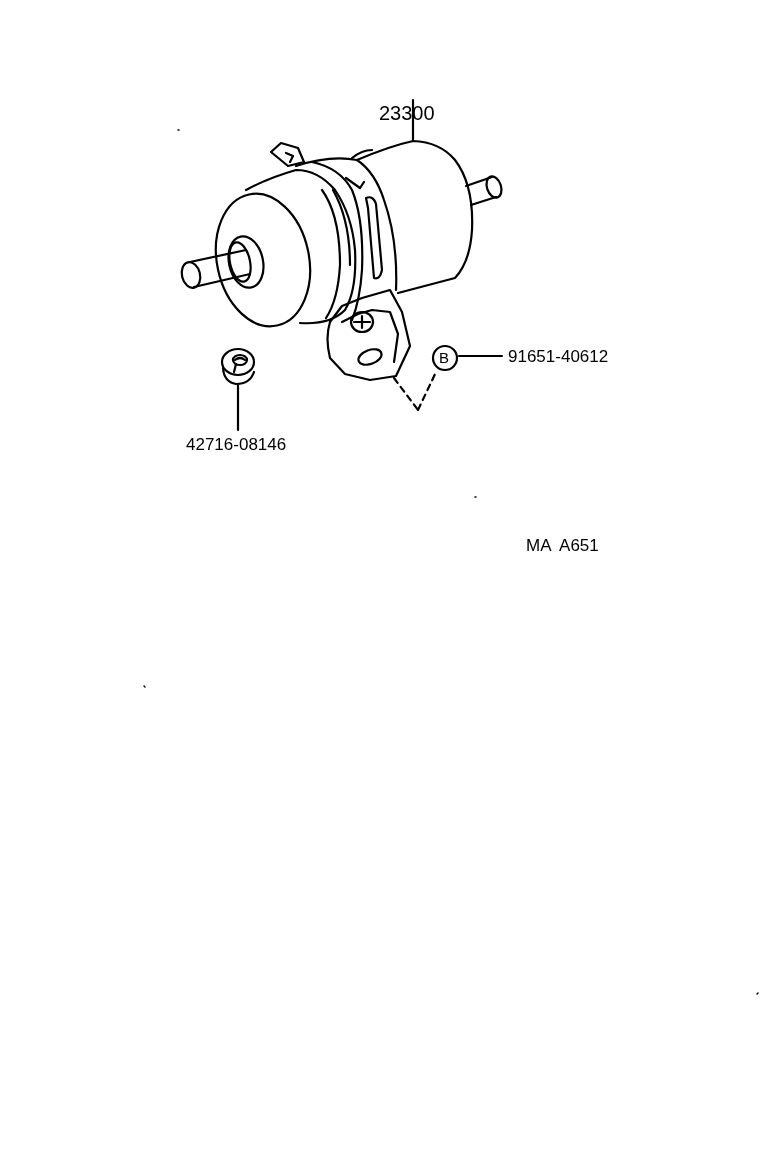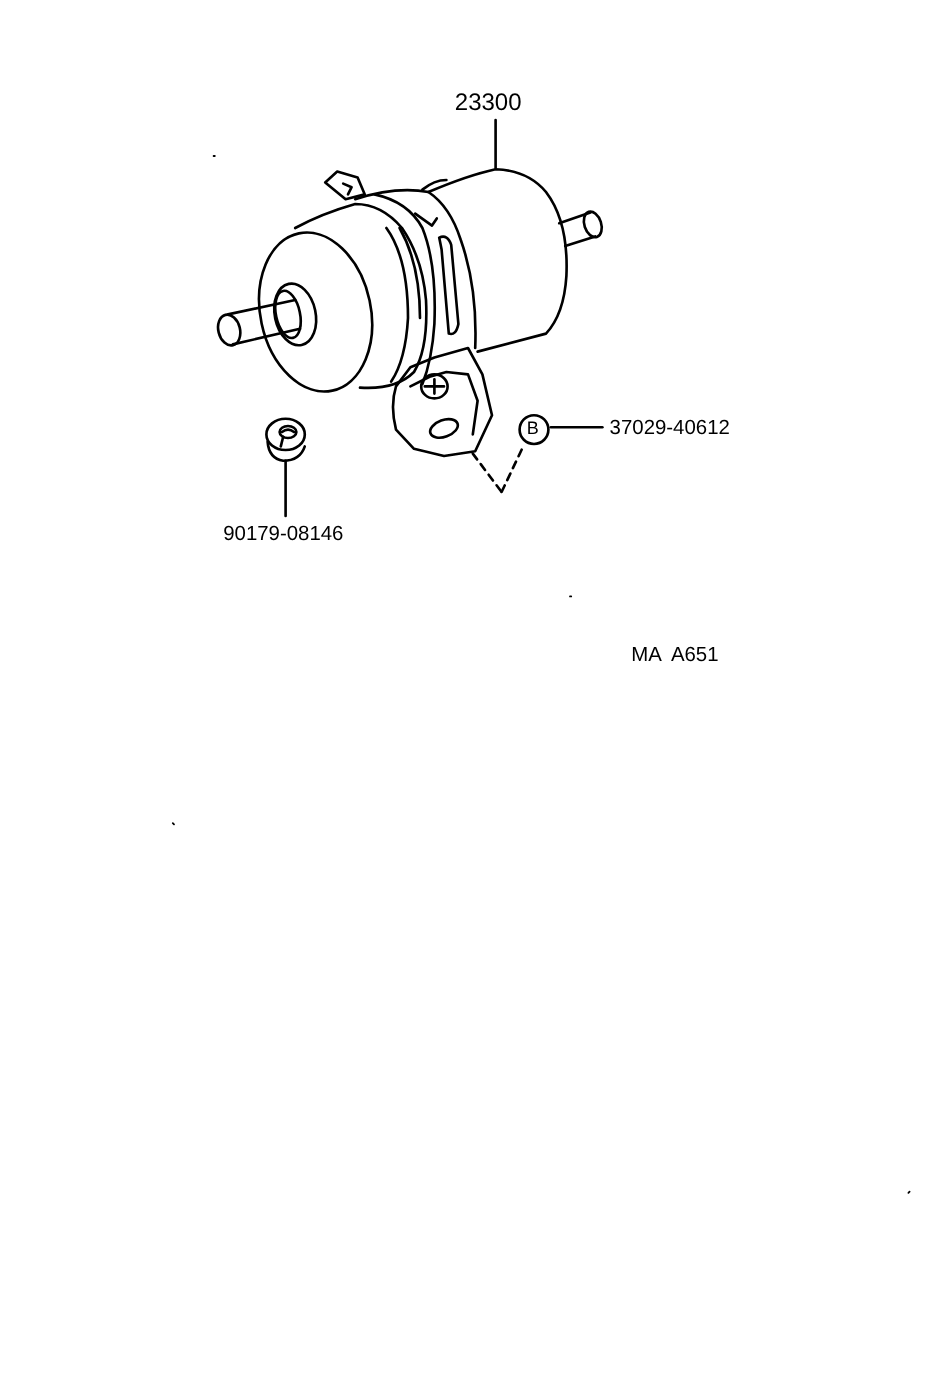--- a/index.html
+++ b/index.html
@@ -1,21 +1,21 @@
 <!DOCTYPE html>
 <html><head>
 <meta charset="utf-8">
 <style>
   html, body { margin:0; padding:0; background:#ffffff; }
   body { width:776px; height:1152px; position:relative; overflow:hidden;
          font-family:"Liberation Sans", sans-serif; color:#000; }
   svg.drawing { position:absolute; left:0; top:0; }
   .label { position:absolute; font-family:"Liberation Sans", sans-serif;
            font-size:17px; color:#000; letter-spacing:0px; white-space:nowrap; }
-  .lbl-main { font-size:20px; }
+  .lbl-main { font-size:20px;margin-top:27px; }
 </style>
 </head>
 <body>
 
 <svg class="drawing" width="776" height="1152" viewBox="0 0 776 1152" fill="none" stroke="#000" stroke-width="2.2" stroke-linecap="round" stroke-linejoin="round">
 
   <line x1="413" y1="100" x2="413" y2="140"></line>
 
   <g>
     <path d="M466 186 L492 177"></path>
@@ -82,17 +82,17 @@
     <line x1="475" y1="497" x2="476" y2="497"></line>
     <line x1="144" y1="686" x2="145" y2="687"></line>
     <line x1="757" y1="994" x2="758" y2="993"></line>
   </g>
 </svg>
 
 <div class="label lbl-main" style="left:379px; top:75px;">23300</div>
 
 <div class="label" style="left:439px; top:349px; font-size:15px;">B</div>
 
-<div class="label" style="left:508px; top:347px;">37029-40612</div>
+<div class="label" style="left:508px; top:347px;">91651-40612</div>
 
-<div class="label" style="left:186px; top:435px;">90179-08146</div>
+<div class="label" style="left:186px; top:435px;">42716-08146</div>
 
 <div class="label" style="left:526px; top:536px; white-space:pre;">MA  A651</div>
 
 </body></html>

